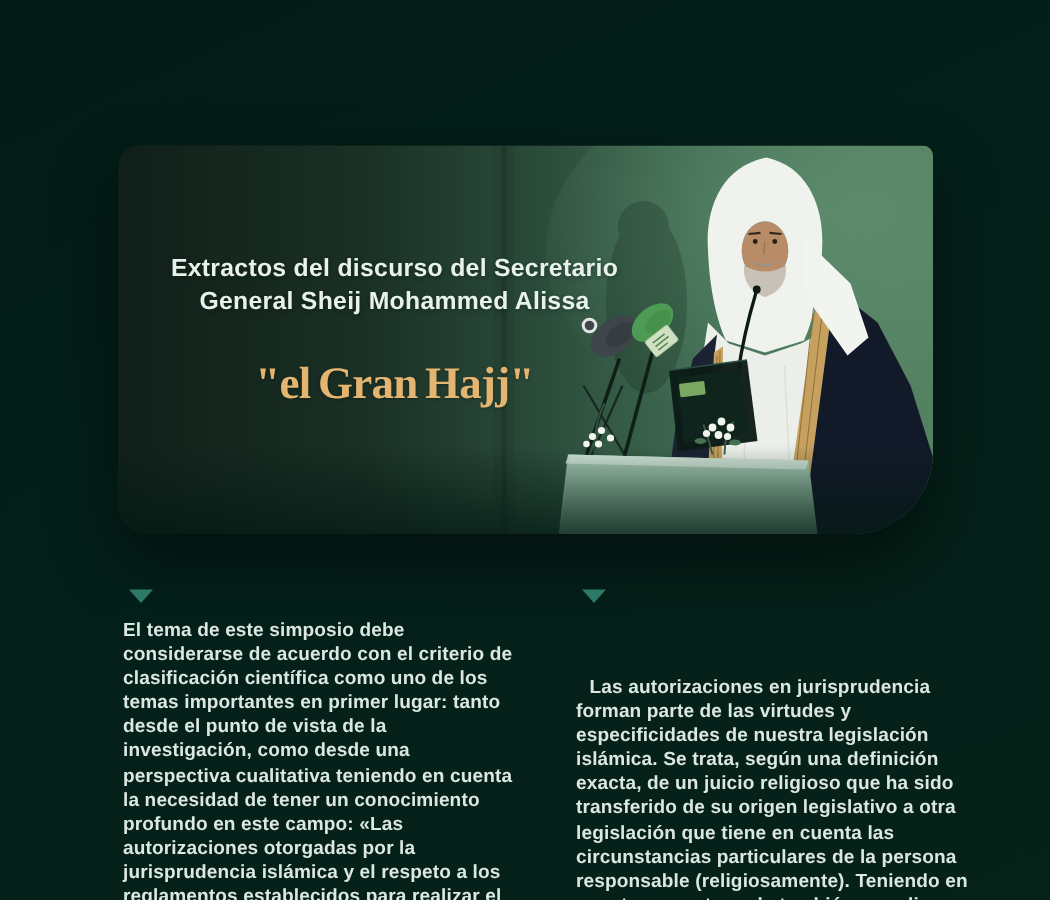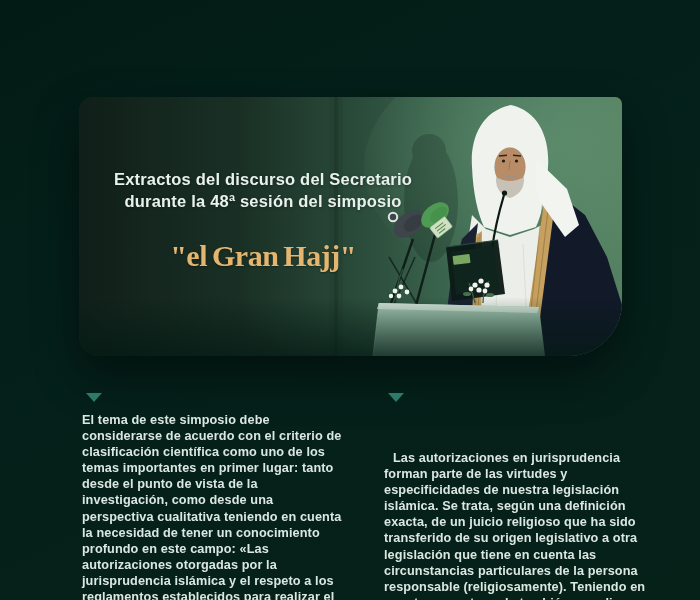--- a/index.html
+++ b/index.html
@@ -173,21 +173,21 @@
         <polygon points="300,206 460,210 466,259 294,259" fill="url(#pod)"></polygon>
         <polygon points="300,206 460,210 458,216 298,212" fill="#cfe3d6"></polygon>
         <line x1="300" y1="206" x2="294" y2="259" stroke="#bcd6c6" stroke-width="1" opacity=".6"></line>
       </g>
 
       <rect x="0" y="200" width="543" height="59" fill="url(#fade)"></rect>
     </svg>
 
     <div class="headline">
       <div>Extractos del discurso del Secretario</div>
-      <div>durante la 48ª sesión del simposio</div>
+      <div>General Sheij Mohammed Alissa</div>
     </div>
     <div class="quote-title">"el Gran Hajj"</div>
   </div>
 
   <div class="col col-left">
     <div class="tri"></div>
     <p>El tema de este simposio debe considerarse de acuerdo con el criterio de clasificación científica como uno de los temas importantes en primer lugar: tanto desde el punto de vista de la investigación, como desde una perspectiva cualitativa teniendo en cuenta la necesidad de tener un conocimiento profundo en este campo: «Las autorizaciones otorgadas por la jurisprudencia islámica y el respeto a los reglamentos establecidos para realizar el Hajj.»</p>
   </div>
 
   <div class="col col-right">

